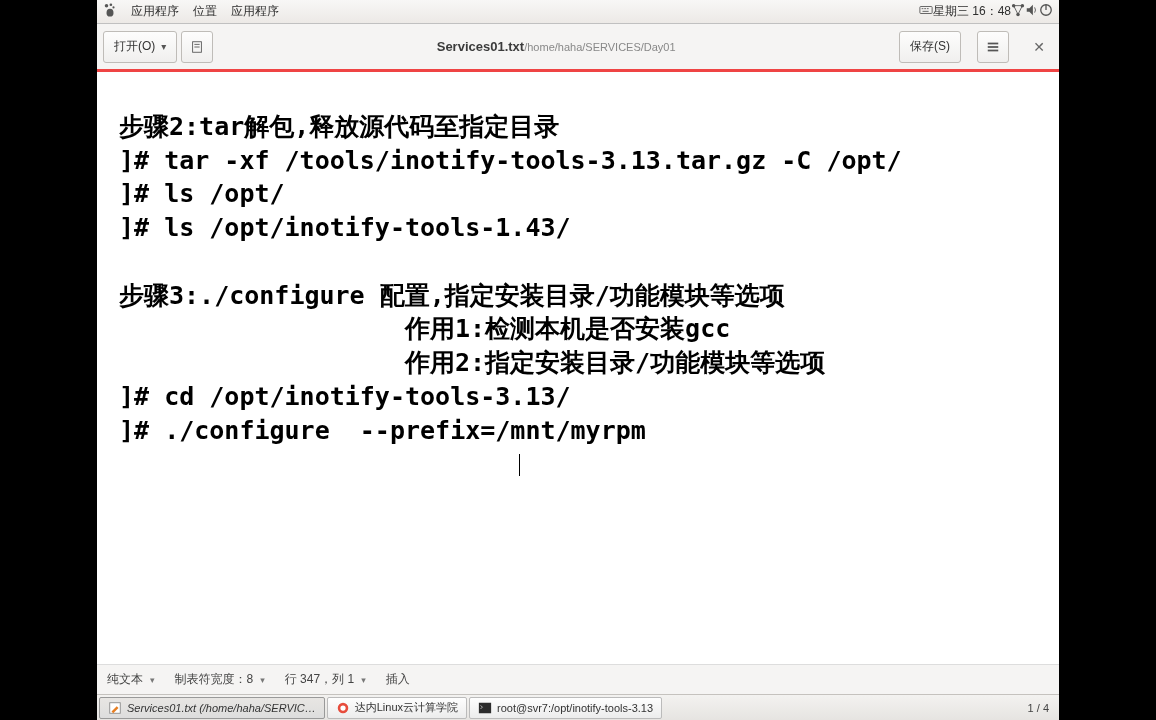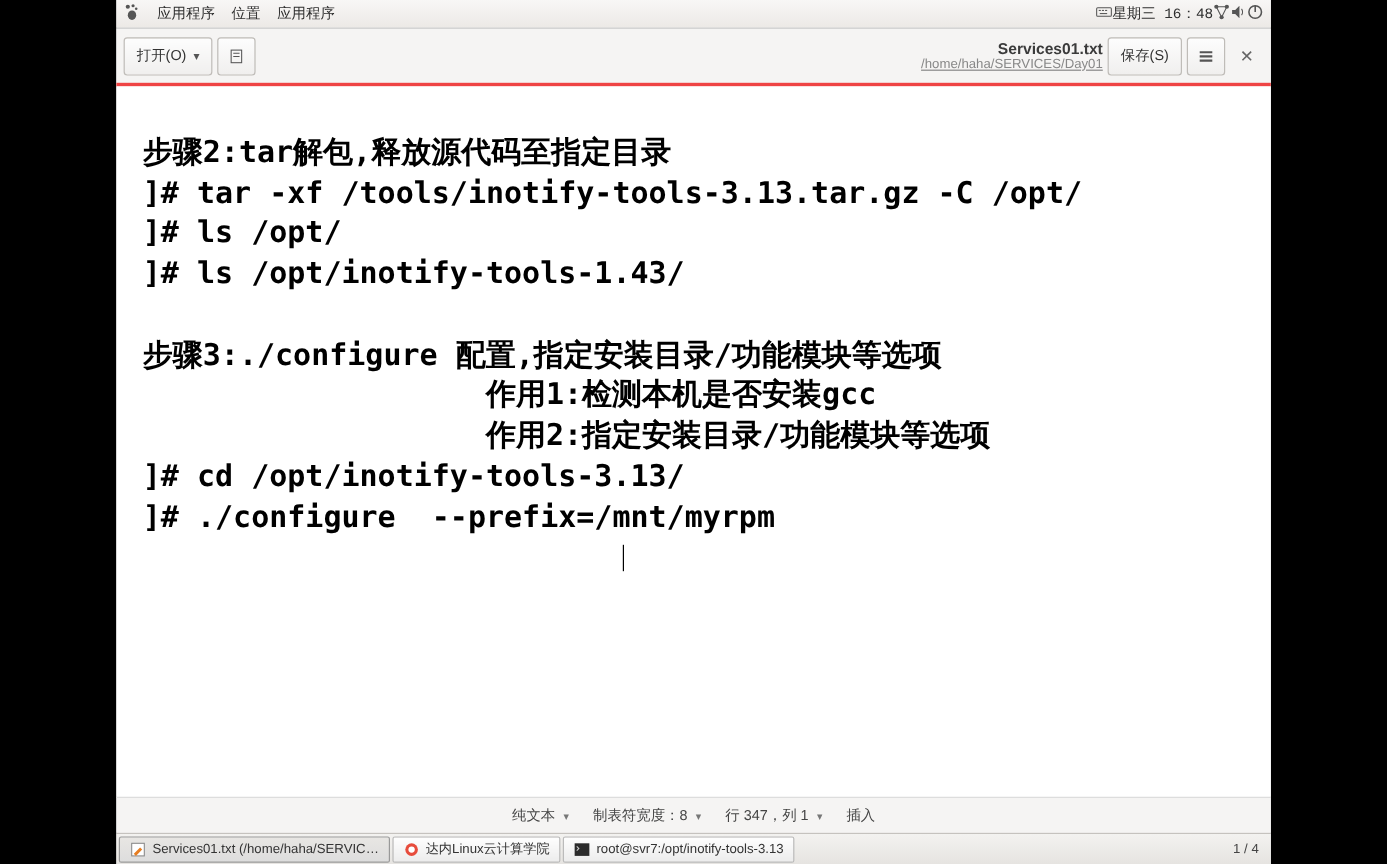--- a/index.html
+++ b/index.html
@@ -35,21 +35,20 @@
     }
     .menubar-left {
       display: flex;
       align-items: center;
       gap: 14px;
     }
     .menubar-right {
       margin-left: auto;
       display: flex;
       align-items: center;
-      font-family: Liberation Mono, monospace;
     }
     .gnome-icon {
       width: 14px;
       height: 14px;
       display: inline-block;
     }
     .menubar-item {
       cursor: pointer;
     }
     .systray-icon {
@@ -84,38 +83,37 @@
       font-size: 10px;
       color: #555;
     }
     .toolbar-btn.iconbtn {
       padding: 0 8px;
     }
     .toolbar-title {
       flex: 1;
       text-align: center;
       display: flex;
-      flex-direction: column;
-      align-items: flex-end;
+      flex-direction: row;
+      align-items: center;
       justify-content: center;
     }
     .title-main {
       font-size: 13px;
       font-weight: bold;
       color: #3b3b3b;
     }
     .title-sub {
       font-size: 11px;
       color: #888;
-      text-decoration: underline;
     }
     .toolbar-right {
       display: flex;
       align-items: center;
-      gap: 4px;
+      gap: 16px;
     }
     .close-btn {
       width: 28px;
       height: 28px;
       border: none;
       background: transparent;
       color: #666;
       font-size: 14px;
       cursor: pointer;
       border-radius: 3px;
@@ -143,21 +141,21 @@
       background: #000;
       vertical-align: middle;
       margin-left: 420px;
     }
     .statusbar {
       height: 30px;
       background: #f5f4f3;
       border-top: 1px solid #ddd;
       display: flex;
       align-items: center;
-      justify-content: center;
+      justify-content: flex-start;
       padding: 0 10px;
       gap: 20px;
       font-size: 12px;
       color: #444;
     }
     .status-item {
       display: flex;
       align-items: center;
       gap: 4px;
     }
@@ -188,20 +186,21 @@
       gap: 5px;
       cursor: pointer;
       max-width: 250px;
       overflow: hidden;
       white-space: nowrap;
       color: #333;
     }
     .task-btn.active {
       background: linear-gradient(#e8e6e3, #ddd);
       border-color: #999;
+      font-style: italic;
     }
     .task-icon {
       width: 14px;
       height: 14px;
       flex-shrink: 0;
     }
     .task-right {
       margin-left: auto;
       display: flex;
       align-items: flex-start;

